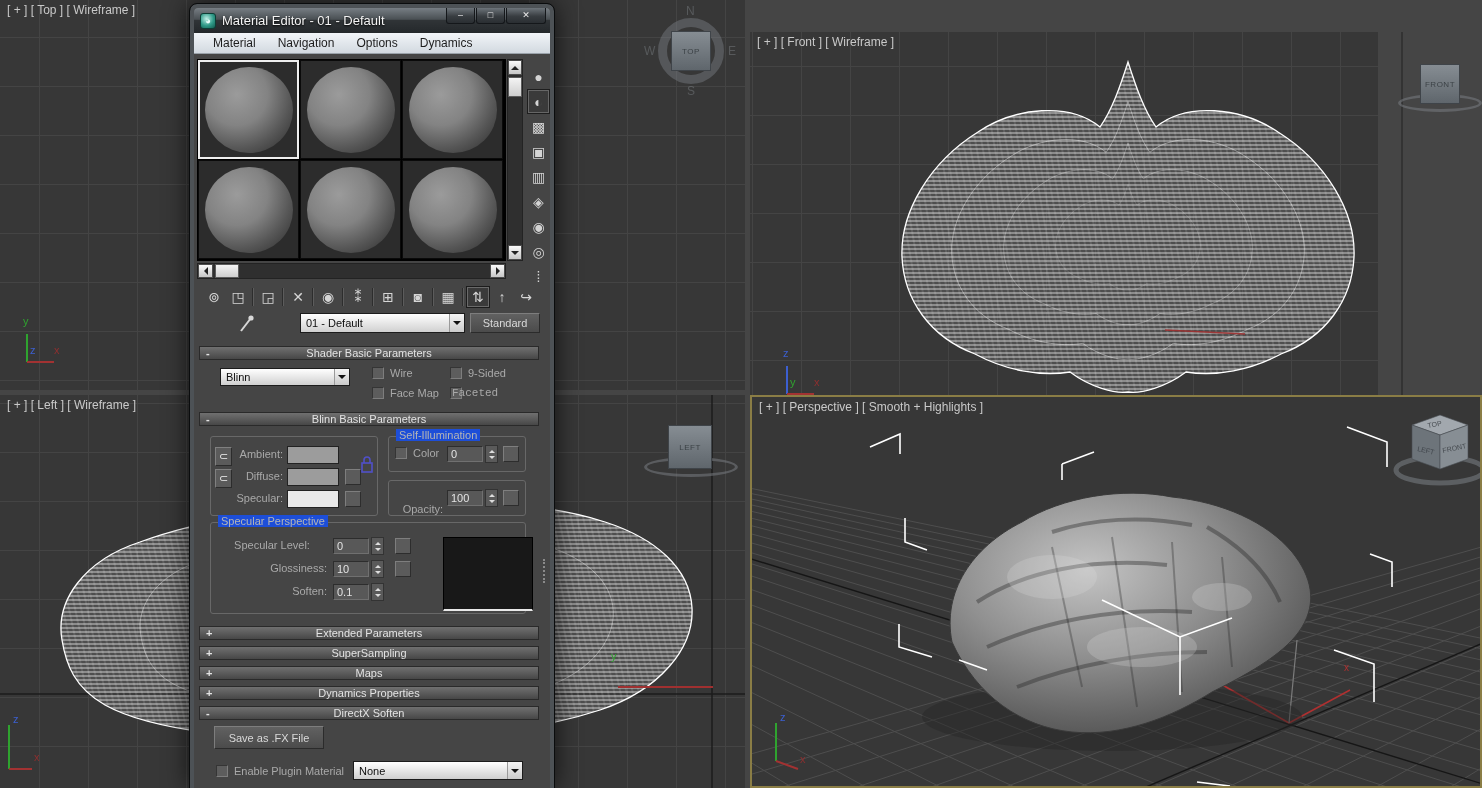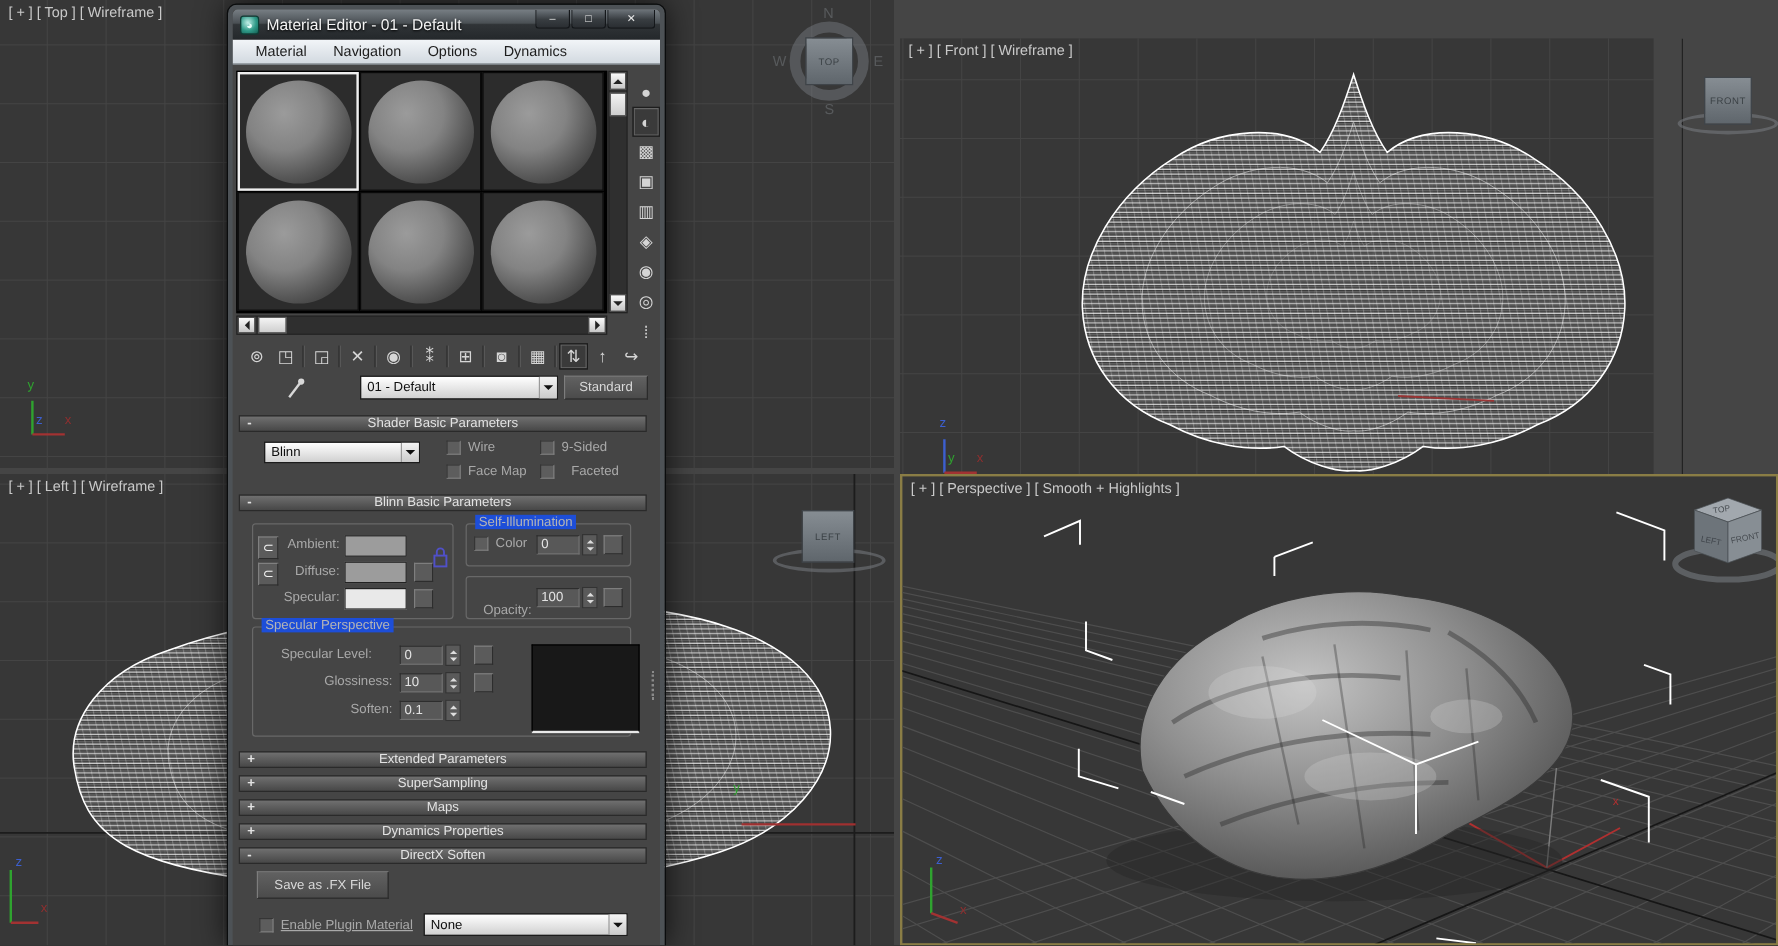--- a/index.html
+++ b/index.html
@@ -473,21 +473,21 @@
               <span class="tri small-down"></span>
             </span>
         </div>
         <span class="cb" style="position:absolute; left:170px; top:3px;"></span>
         <span class="lbl" style="position:absolute; left:188px; top:3px;">Wire</span>
         <span class="cb" style="position:absolute; left:248px; top:3px;"></span>
         <span class="lbl" style="position:absolute; left:266px; top:3px;">9-Sided</span>
         <span class="cb" style="position:absolute; left:170px; top:23px;"></span>
         <span class="lbl" style="position:absolute; left:188px; top:23px;">Face Map</span>
         <span class="cb" style="position:absolute; left:248px; top:23px;"></span>
-        <span class="lbl" style="position:absolute; left:274px; top:23px;">Faceted</span>
+        <span class="lbl" style="position:absolute; left:250px; top:23px;font-family:Liberation Mono, monospace;">Faceted</span>
       </div>
 
       <div class="roll" style="top:358px;">
         <span class="pm">-</span>
         <span>Blinn Basic Parameters</span>
       </div>
       <div class="grp" style="left:16px; top:382px; width:168px; height:80px;">
         <div class="lockbtn" style="left:4px; top:10px;">⊂</div>
         <div class="lockbtn" style="left:4px; top:32px;">⊂</div>
         <span class="lbl" style="position:absolute; left:24px; top:11px; width:48px; text-align:right;">Ambient:</span>
@@ -575,21 +575,21 @@
         <span class="pm">+</span>
         <span>Dynamics Properties</span>
       </div>
 
       <div class="roll" style="top:652px;">
         <span class="pm">-</span>
         <span>DirectX Soften</span>
       </div>
       <div class="btn" style="position:absolute; left:20px; top:672px; width:110px; height:23px;">Save as .FX File</div>
       <span class="cb" style="position:absolute; left:22px; top:711px;"></span>
-      <span class="lbl" style="position:absolute; left:40px; top:711px;text-decoration:underline;">Enable Plugin Material</span>
+      <span class="lbl" style="position:absolute; left:40px; top:711px;">Enable Plugin Material</span>
       <div class="ddl" style="left:159px; top:707px; width:170px; height:19px;">
         <span>None</span>
         <span class="dbtn">
             <span class="tri small-down"></span>
           </span>
       </div>
 
       <div id="panel-grip"></div>
     </div>
   </div>

